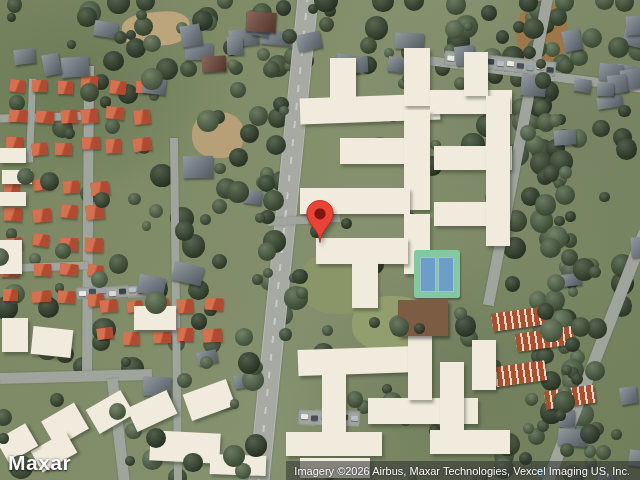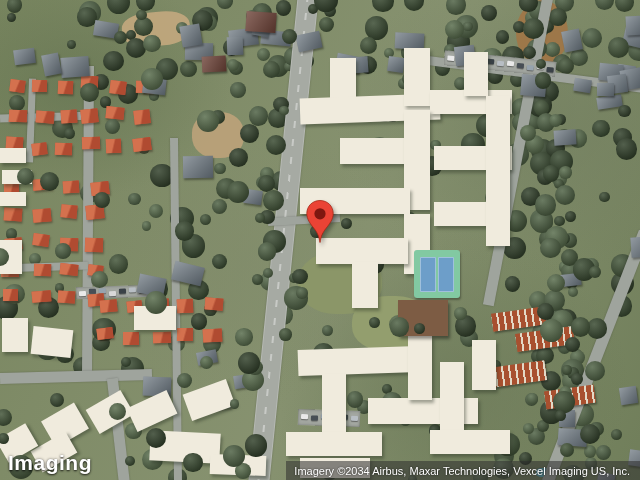--- a/index.html
+++ b/index.html
@@ -583,18 +583,18 @@
       <div class="tree" style="left: 223.131px; top: 445.043px; width: 22.2349px; height: 22.2349px; background-color: rgb(82, 101, 72);"></div>
     </div>
 
   <div id="pin">
     <svg width="30" height="46" viewBox="0 0 30 46">
       <path stroke-width="0.8" d="M15 1.5 C7.3 1.5 1.8 7.2 1.8 14.6 C1.8 20.2 5.2 24.6 9.3 29.8 C12.1 33.4 13.9 36.8 15 43.5 C16.1 36.8 17.9 33.4 20.7 29.8 C24.8 24.6 28.2 20.2 28.2 14.6 C28.2 7.2 22.7 1.5 15 1.5 Z" fill="#EA4335" stroke="#A52714"></path>
       <circle cx="15" cy="14.8" r="5.6" fill="#7E1710"></circle>
     </svg>
   </div>
 
-  <div id="logo">Imaging</div>
+  <div id="logo">Maxar</div>
 
   <div id="attribution">
-    <span>Imagery ©2034 Airbus, Maxar Technologies, Vexcel Imaging US, Inc.</span>
+    <span>Imagery ©2026 Airbus, Maxar Technologies, Vexcel Imaging US, Inc.</span>
   </div>
 </div>
 
 </body></html>

